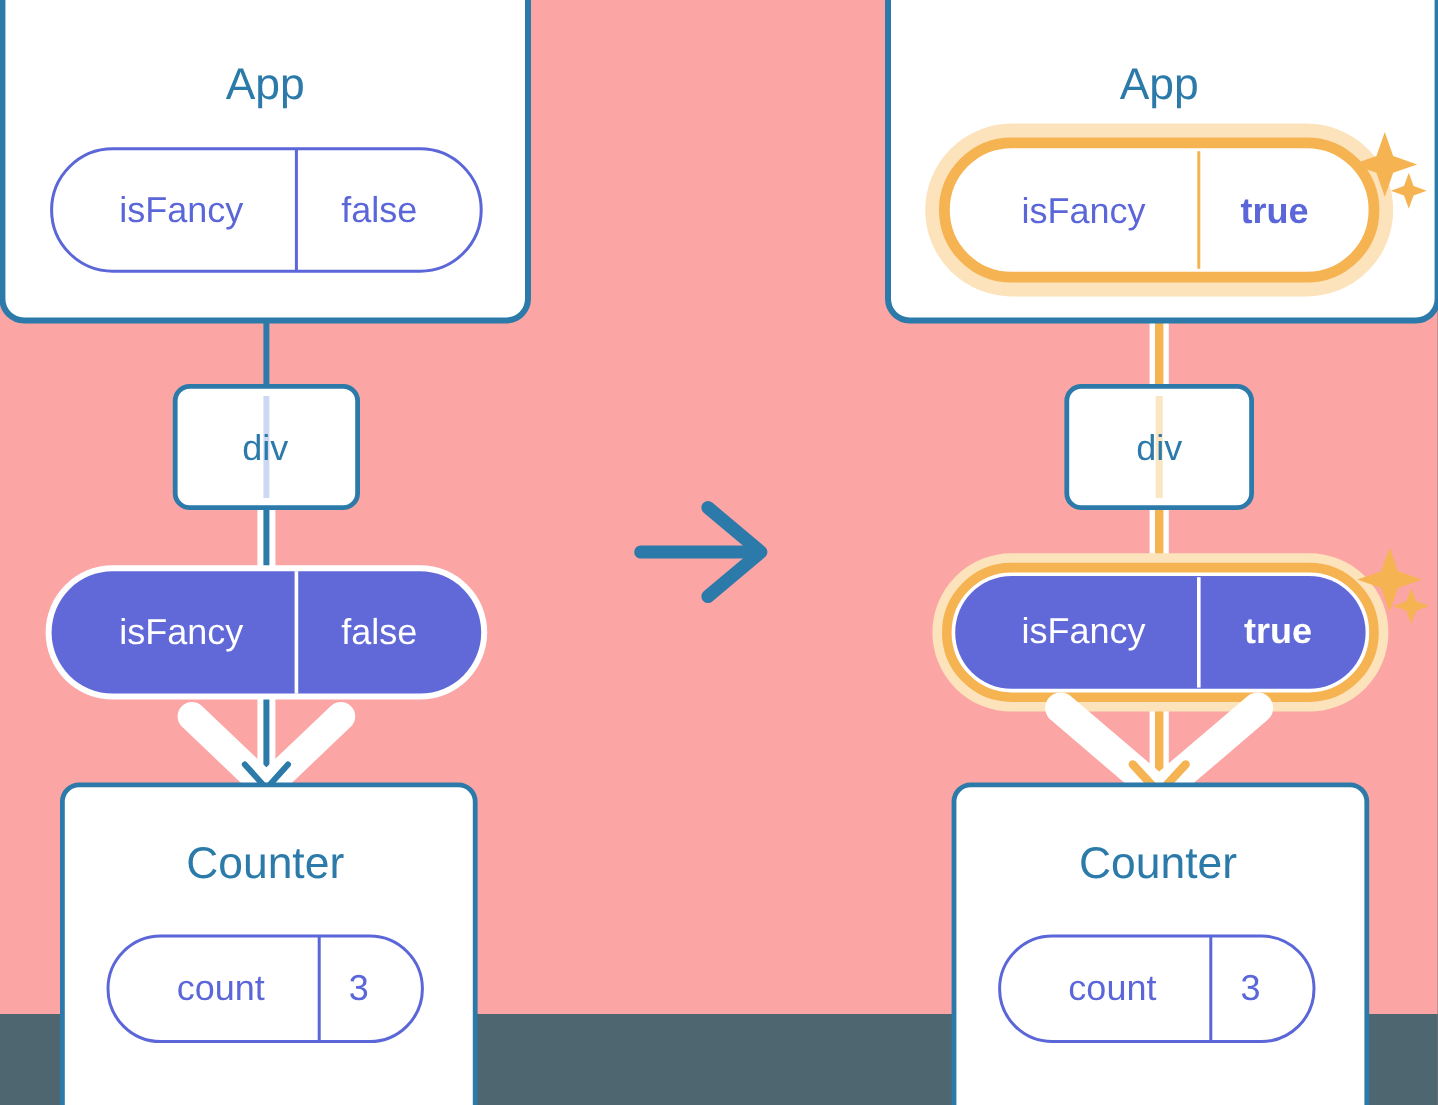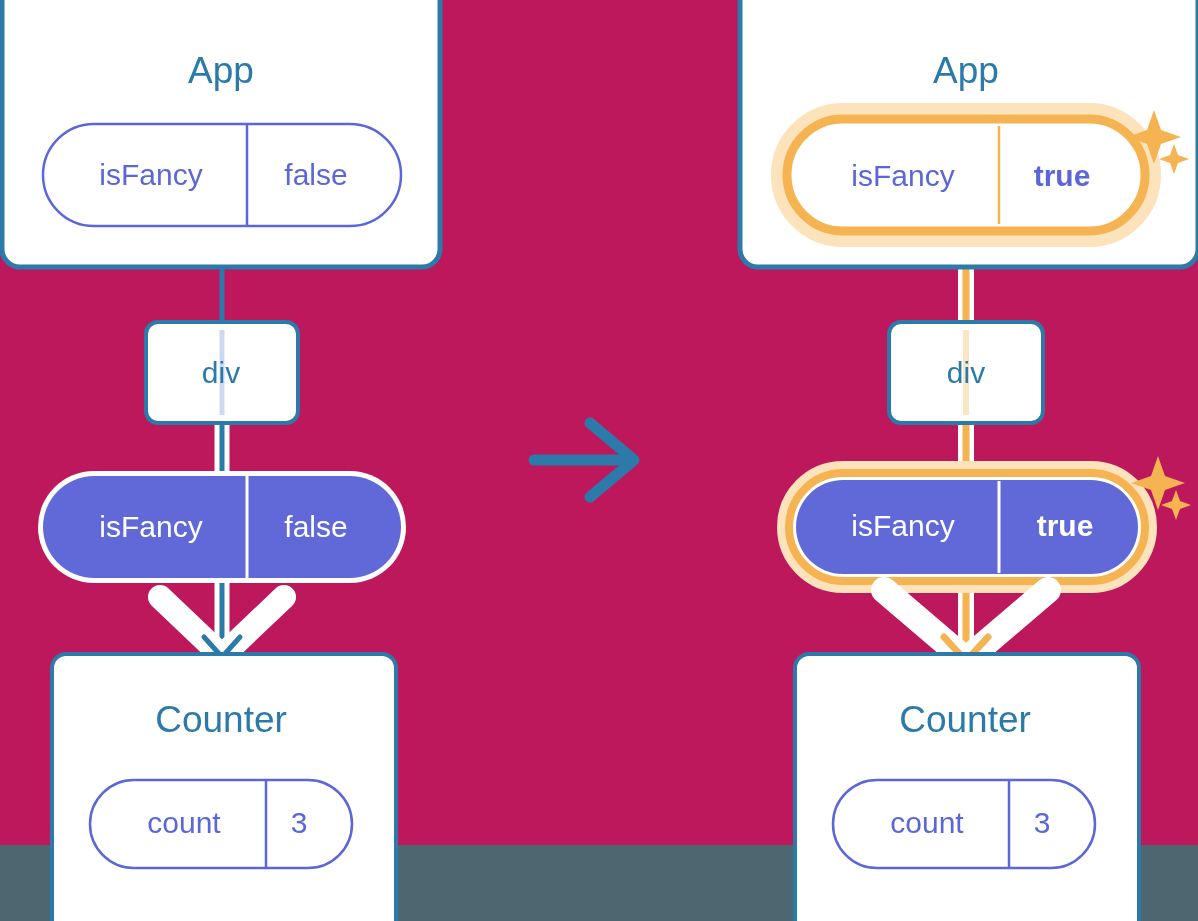--- a/index.html
+++ b/index.html
@@ -10,21 +10,21 @@
   body {
     width: 1198px;
     height: 921px;
     font-family: "Liberation Sans", sans-serif;
     overflow: hidden;
   }
   #stage {
     position: relative;
     width: 1198px;
     height: 845px;
-    background: #be185d;
+    background: #fca5a5;
   }
   #stage svg.layer {
     position: absolute;
     top: 0;
     left: 0;
     width: 1198px;
     height: 921px;
     overflow: visible;
   }
   .card-title {

